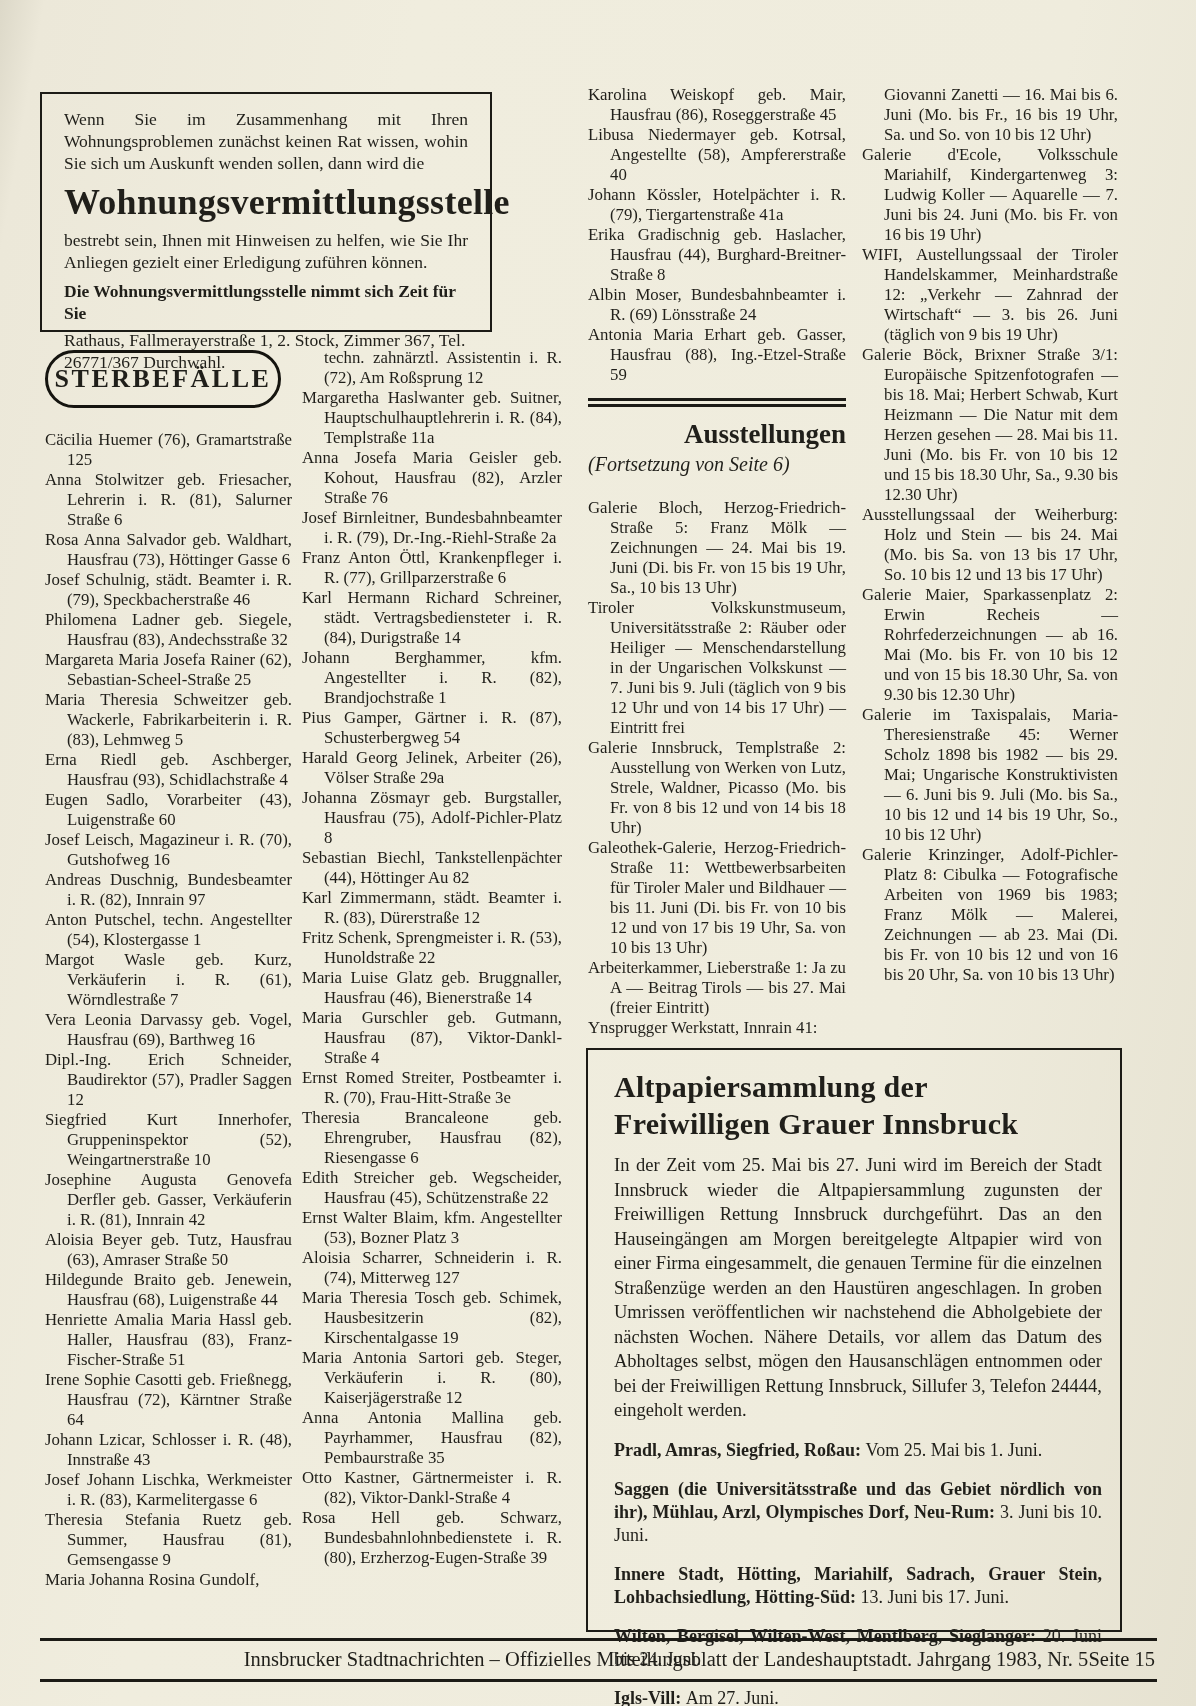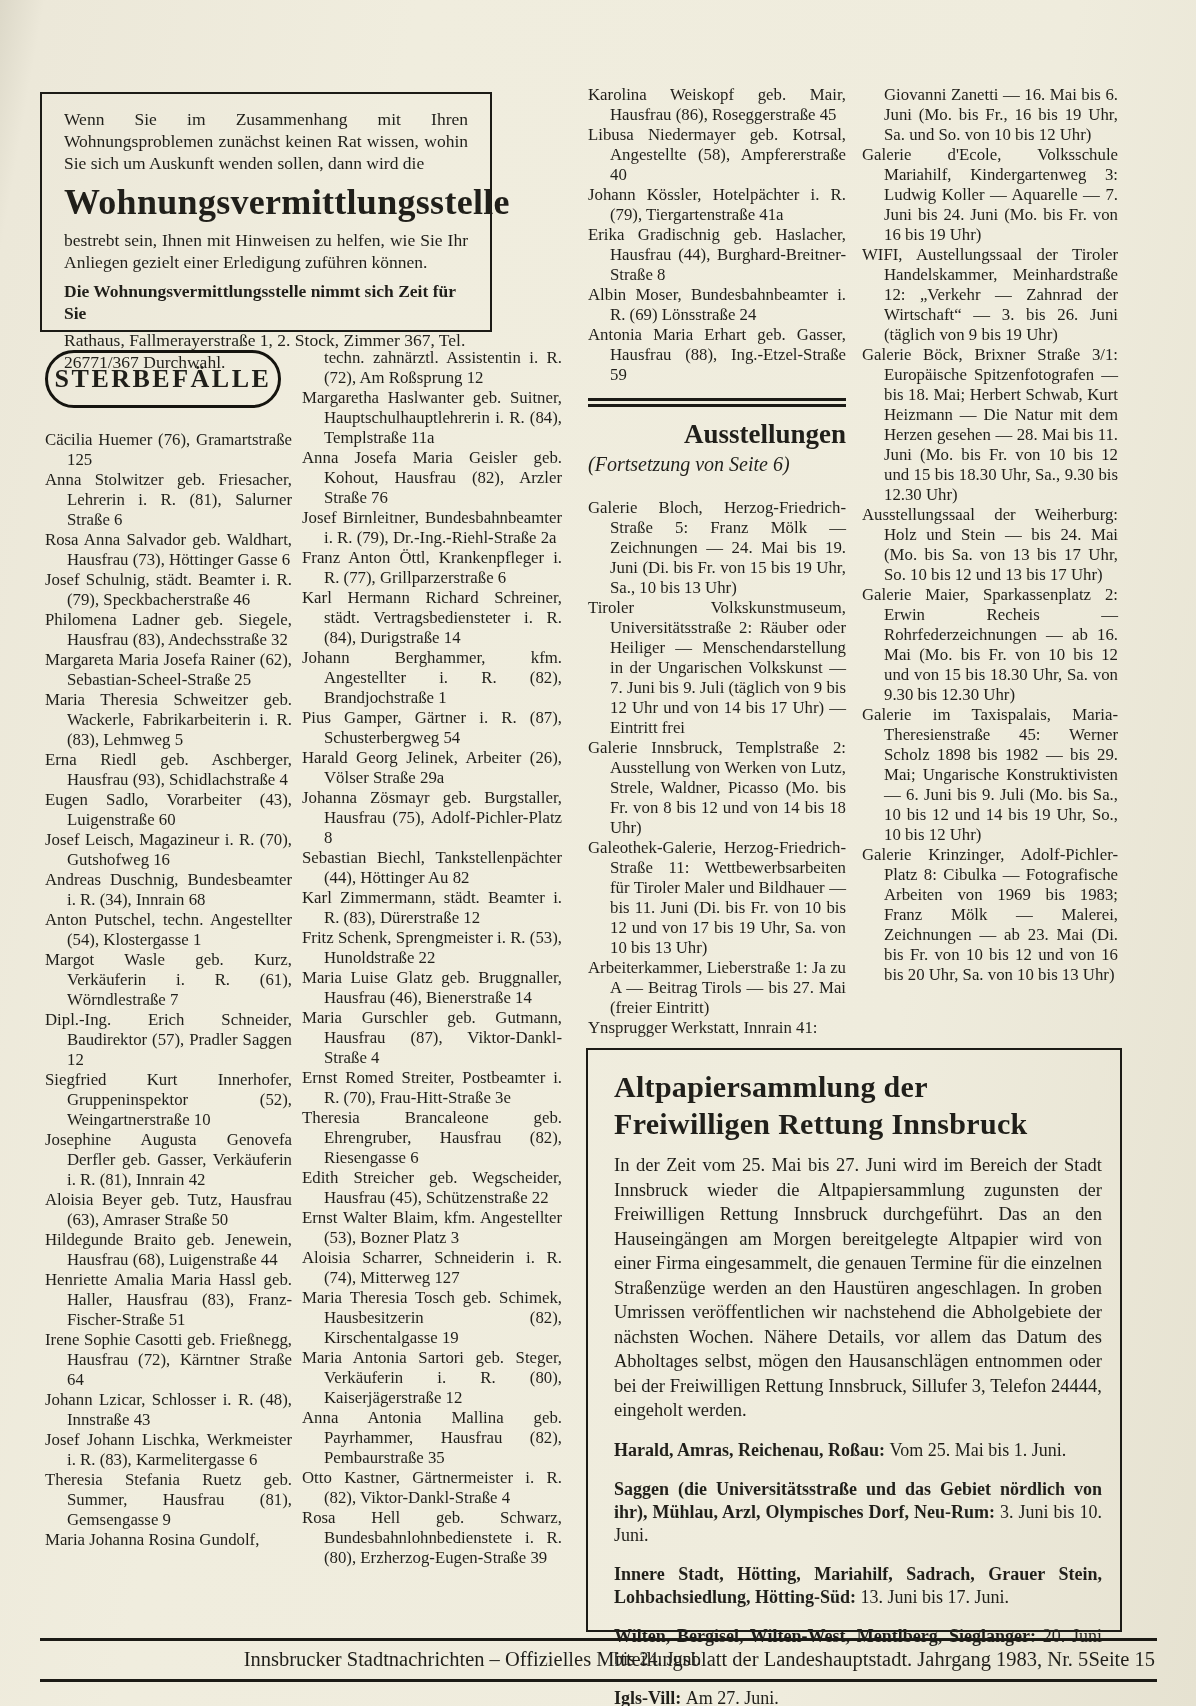--- a/index.html
+++ b/index.html
@@ -85,23 +85,24 @@
         <div class="entry">Cäcilia Huemer (76), Gramartstraße 125</div>
         <div class="entry">Anna Stolwitzer geb. Friesacher, Lehrerin i. R. (81), Salurner Straße 6</div>
         <div class="entry">Rosa Anna Salvador geb. Waldhart, Hausfrau (73), Höttinger Gasse 6</div>
         <div class="entry">Josef Schulnig, städt. Beamter i. R. (79), Speckbacherstraße 46</div>
         <div class="entry">Philomena Ladner geb. Siegele, Hausfrau (83), Andechsstraße 32</div>
         <div class="entry">Margareta Maria Josefa Rainer (62), Sebastian-Scheel-Straße 25</div>
         <div class="entry">Maria Theresia Schweitzer geb. Wackerle, Fabrikarbeiterin i. R. (83), Lehmweg 5</div>
         <div class="entry">Erna Riedl geb. Aschberger, Hausfrau (93), Schidlachstraße 4</div>
         <div class="entry">Eugen Sadlo, Vorarbeiter (43), Luigenstraße 60</div>
         <div class="entry">Josef Leisch, Magazineur i. R. (70), Gutshofweg 16</div>
-        <div class="entry">Andreas Duschnig, Bundesbeamter i. R. (34), Innrain 68</div>
+        <div class="entry">Andreas Duschnig, Bundesbeamter i. R. (82), Innrain 97</div>
         <div class="entry">Anton Putschel, techn. Angestellter (54), Klostergasse 1</div>
         <div class="entry">Margot Wasle geb. Kurz, Verkäuferin i. R. (61), Wörndlestraße 7</div>
+        <div class="entry">Vera Leonia Darvassy geb. Vogel, Hausfrau (69), Barthweg 16</div>
         <div class="entry">Dipl.-Ing. Erich Schneider, Baudirektor (57), Pradler Saggen 12</div>
         <div class="entry">Siegfried Kurt Innerhofer, Gruppeninspektor (52), Weingartnerstraße 10</div>
         <div class="entry">Josephine Augusta Genovefa Derfler geb. Gasser, Verkäuferin i. R. (81), Innrain 42</div>
         <div class="entry">Aloisia Beyer geb. Tutz, Hausfrau (63), Amraser Straße 50</div>
         <div class="entry">Hildegunde Braito geb. Jenewein, Hausfrau (68), Luigenstraße 44</div>
         <div class="entry">Henriette Amalia Maria Hassl geb. Haller, Hausfrau (83), Franz-Fischer-Straße 51</div>
         <div class="entry">Irene Sophie Casotti geb. Frießnegg, Hausfrau (72), Kärntner Straße 64</div>
         <div class="entry">Johann Lzicar, Schlosser i. R. (48), Innstraße 43</div>
         <div class="entry">Josef Johann Lischka, Werkmeister i. R. (83), Karmelitergasse 6</div>
         <div class="entry">Theresia Stefania Ruetz geb. Summer, Hausfrau (81), Gemsengasse 9</div>
@@ -169,24 +170,24 @@
         <div class="entry">Galerie Böck, Brixner Straße 3/1: Europäische Spitzenfotografen — bis 18. Mai; Herbert Schwab, Kurt Heizmann — Die Natur mit dem Herzen gesehen — 28. Mai bis 11. Juni (Mo. bis Fr. von 10 bis 12 und 15 bis 18.30 Uhr, Sa., 9.30 bis 12.30 Uhr)</div>
         <div class="entry">Ausstellungssaal der Weiherburg: Holz und Stein — bis 24. Mai (Mo. bis Sa. von 13 bis 17 Uhr, So. 10 bis 12 und 13 bis 17 Uhr)</div>
         <div class="entry">Galerie Maier, Sparkassenplatz 2: Erwin Recheis — Rohrfederzeichnungen — ab 16. Mai (Mo. bis Fr. von 10 bis 12 und von 15 bis 18.30 Uhr, Sa. von 9.30 bis 12.30 Uhr)</div>
         <div class="entry">Galerie im Taxispalais, Maria-Theresienstraße 45: Werner Scholz 1898 bis 1982 — bis 29. Mai; Ungarische Konstruktivisten — 6. Juni bis 9. Juli (Mo. bis Sa., 10 bis 12 und 14 bis 19 Uhr, So., 10 bis 12 Uhr)</div>
         <div class="entry">Galerie Krinzinger, Adolf-Pichler-Platz 8: Cibulka — Fotografische Arbeiten von 1969 bis 1983; Franz Mölk — Malerei, Zeichnungen — ab 23. Mai (Di. bis Fr. von 10 bis 12 und von 16 bis 20 Uhr, Sa. von 10 bis 13 Uhr)</div>
       </div>
   </div>
 
   <div class="paper-box">
     <div class="paper-title">Altpapiersammlung  der</div>
-    <div class="paper-title">Freiwilligen Rettung Innsbruck</div>
+    <div class="paper-title">Freiwilligen Grauer Innsbruck</div>
     <div class="paper-body">In der Zeit vom 25. Mai bis 27. Juni wird im Bereich der Stadt Innsbruck wieder die Altpapiersammlung zugunsten der Freiwilligen Rettung Innsbruck durchgeführt. Das an den Hauseingängen am Morgen bereitgelegte Altpapier wird von einer Firma eingesammelt, die genauen Termine für die einzelnen Straßenzüge werden an den Haustüren angeschlagen. In groben Umrissen veröffentlichen wir nachstehend die Abholgebiete der nächsten Wochen. Nähere Details, vor allem das Datum des Abholtages selbst, mögen den Hausanschlägen entnommen oder bei der Freiwilligen Rettung Innsbruck, Sillufer 3, Telefon 24444, eingeholt werden.</div>
     <div>
-        <div class="sched-item"><b>Harald, Amras, Reichenau, Roßau: </b>Vom 25. Mai bis 1. Juni.</div>
+        <div class="sched-item"><b>Pradl, Amras, Siegfried, Roßau: </b>Vom 25. Mai bis 1. Juni.</div>
         <div class="sched-item"><b>Saggen (die Universitätsstraße und das Gebiet nördlich von ihr), Mühlau, Arzl, Olympisches Dorf, Neu-Rum: </b>3. Juni bis 10. Juni.</div>
         <div class="sched-item"><b>Innere Stadt, Hötting, Mariahilf, Sadrach, Grauer Stein, Lohbachsiedlung, Hötting-Süd: </b>13. Juni  bis 17. Juni.</div>
         <div class="sched-item"><b>Wilten, Bergisel, Wilten-West, Mentlberg, Sieglanger: </b>20. Juni bis 24. Juni.</div>
         <div class="sched-item"><b>Igls-Vill: </b>Am 27. Juni.</div>
       </div>
   </div>
 
   <div class="footer">
     <span>Innsbrucker Stadtnachrichten – Offizielles Mitteilungsblatt der Landeshauptstadt. Jahrgang 1983, Nr. 5</span>
     <span>Seite 15</span>

